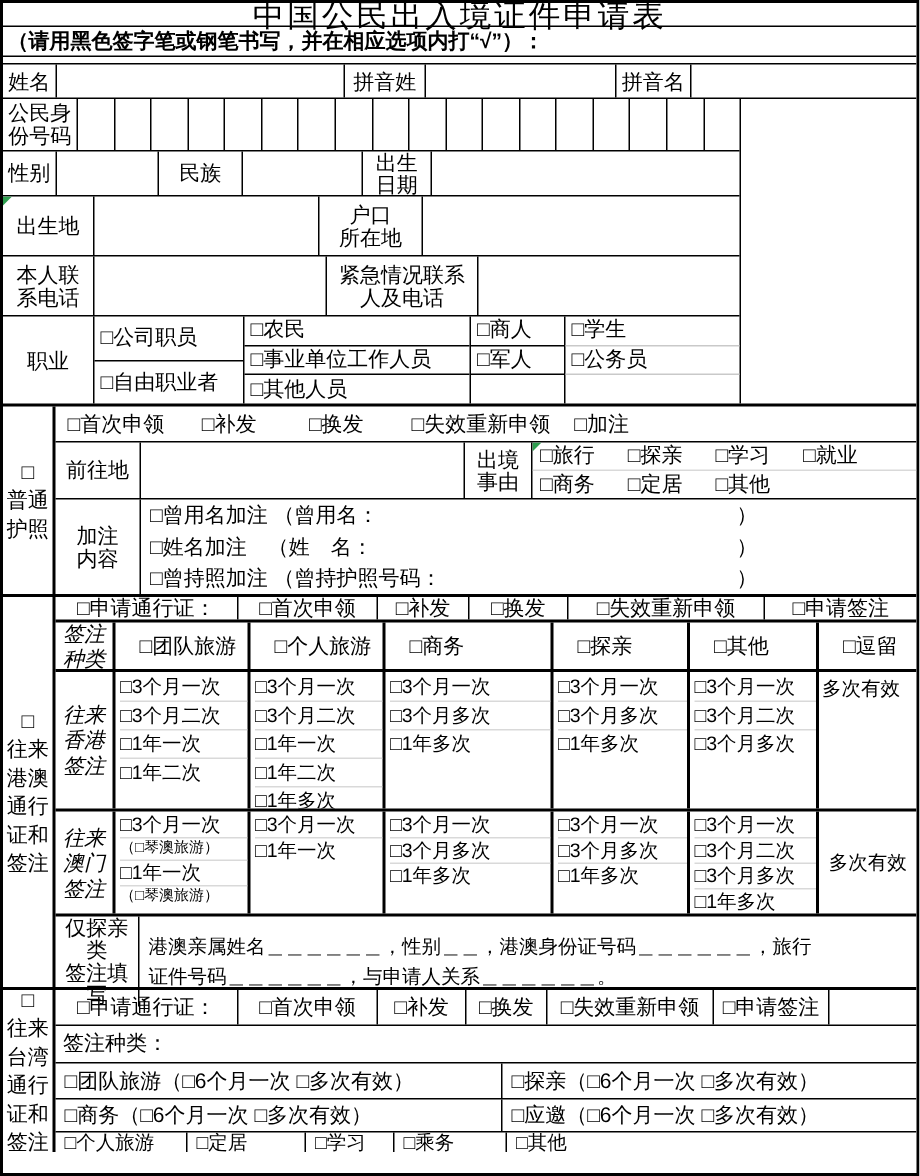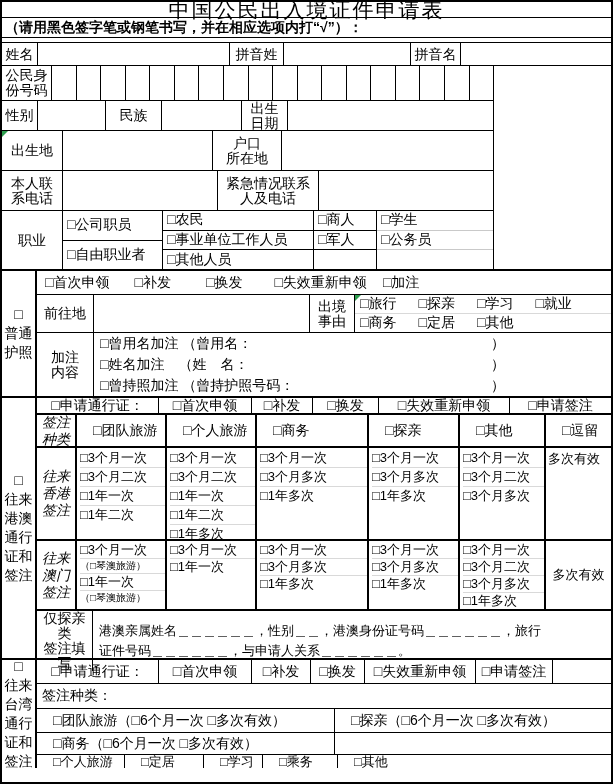--- a/index.html
+++ b/index.html
@@ -6,21 +6,21 @@
   .sheet{position:relative;width:613px;height:784px;box-sizing:border-box;border:2px solid #000;
          overflow:hidden;background:#fff;color:#000;font-family:"Liberation Sans",sans-serif;font-size:14px;}
   .trow{box-sizing:border-box;border-bottom:1px solid #000;display:flex;align-items:center;justify-content:center;}
   .title-row{height:16px;font-size:21px;letter-spacing:2px;}
   .instr-row{height:20px;font-weight:bold;font-size:14px;justify-content:flex-start;padding-left:3px;}
   .gap-row{height:5px;}
   .row{display:flex;box-sizing:border-box;border-bottom:1px solid #000;}
   .cell{box-sizing:border-box;border-right:1px solid #000;display:flex;align-items:center;justify-content:center;
         text-align:center;white-space:pre-line;overflow:hidden;position:relative;line-height:15px;}
   .cell.last{border-right:none;}
-  .cell.left{justify-content:flex-start;text-align:left;padding-left:16px;}
+  .cell.left{justify-content:flex-start;text-align:left;padding-left:6px;}
   .h23{height:23px;} .h35{height:35px;} .h30{height:30px;} .h40{height:40px;} .h58{height:58px;border-bottom:none;}
   .grid-wrap{display:flex;}
   .grid-left{width:492px;box-sizing:border-box;border-right:1px solid #000;}
   .photo-cell{flex:1;}
   .idwrap{flex:1;display:flex;}
   .idbox{flex:1;box-sizing:border-box;border-right:1px solid #000;}
   .idbox:last-child{border-right:none;}
   .occ-col{display:flex;flex-direction:column;box-sizing:border-box;border-right:1px solid #000;}
   .occ-col.last{border-right:none;}
   .occ-item{flex:1;display:flex;align-items:center;padding-left:4px;box-sizing:border-box;border-bottom:1px solid #000;
@@ -332,20 +332,21 @@
         <div class="cell" style="width:77px">□申请签注</div>
         <div class="cell last flex1"></div>
       </div>
       <div class="t-type">签注种类：</div>
       <div class="row t-r">
         <div class="cell left" style="width:298px">□团队旅游（□6个月一次 □多次有效）</div>
         <div class="cell left last flex1">□探亲（□6个月一次 □多次有效）</div>
       </div>
       <div class="row t-r4">
         <div class="cell left" style="width:298px">□商务（□6个月一次 □多次有效）</div>
+        <div class="cell left last flex1">□应邀（□6个月一次 □多次有效）</div>
       </div>
       <div class="row t-r5">
         <div class="cell left" style="width:88px">□个人旅游</div>
         <div class="cell left" style="width:79px">□定居</div>
         <div class="cell left" style="width:59px">□学习</div>
         <div class="cell left" style="width:75px">□乘务</div>
         <div class="cell left last flex1">□其他</div>
       </div>
     </div>
   </div>

